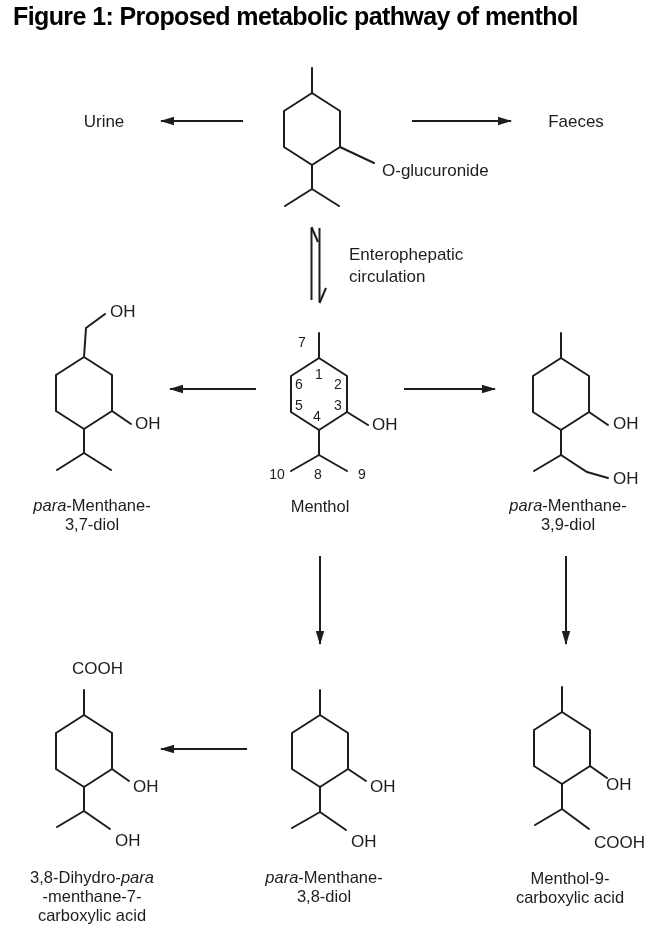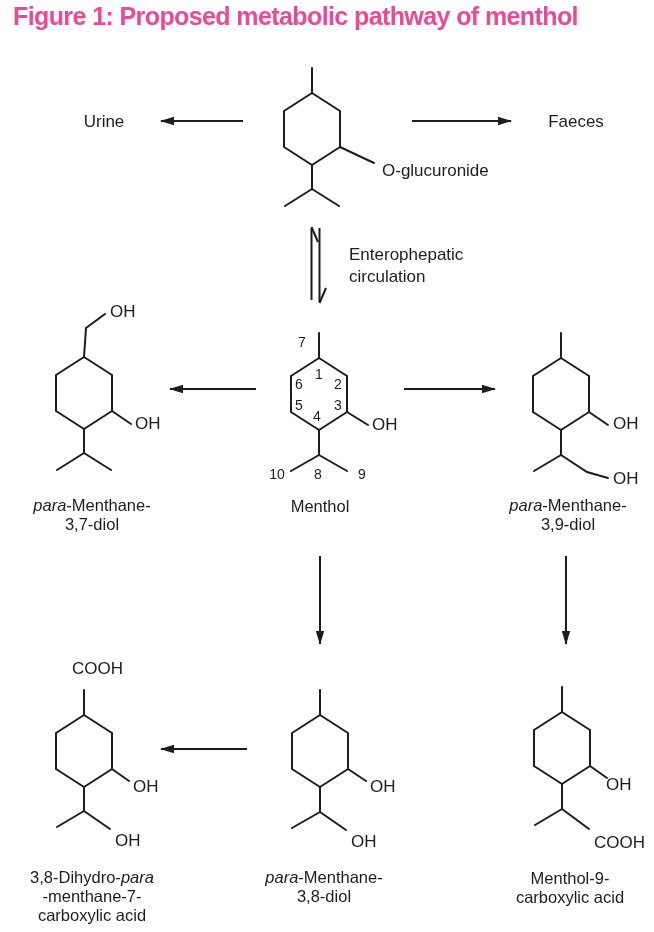--- a/index.html
+++ b/index.html
@@ -6,21 +6,21 @@
   .page{
     position:relative;
     width:654px;height:932px;
     background:#ffffff;
     overflow:hidden;
     font-family:"Liberation Sans",sans-serif;
   }
   .fig-title{
     position:absolute;left:13px;top:2px;margin:0;
     font-size:25px;font-weight:700;letter-spacing:-0.6px;
-    color:#ec4899;white-space:nowrap;
+    color:#000000;white-space:nowrap;
   }
   svg{position:absolute;left:0;top:0;}
   svg .bond{stroke:#1d1d1b;stroke-width:2;fill:none;stroke-linecap:round;}
   svg .ring{stroke:#1d1d1b;stroke-width:2;fill:none;stroke-linejoin:round;}
   svg .arrow{stroke:#1d1d1b;stroke-width:2;fill:none;}
   svg text{fill:#1d1d1b;dominant-baseline:central;}
   .lbl{font-size:17px;}
   .name{font-size:16.5px;}
   .num{font-size:14px;}
   .it{font-style:italic;}

